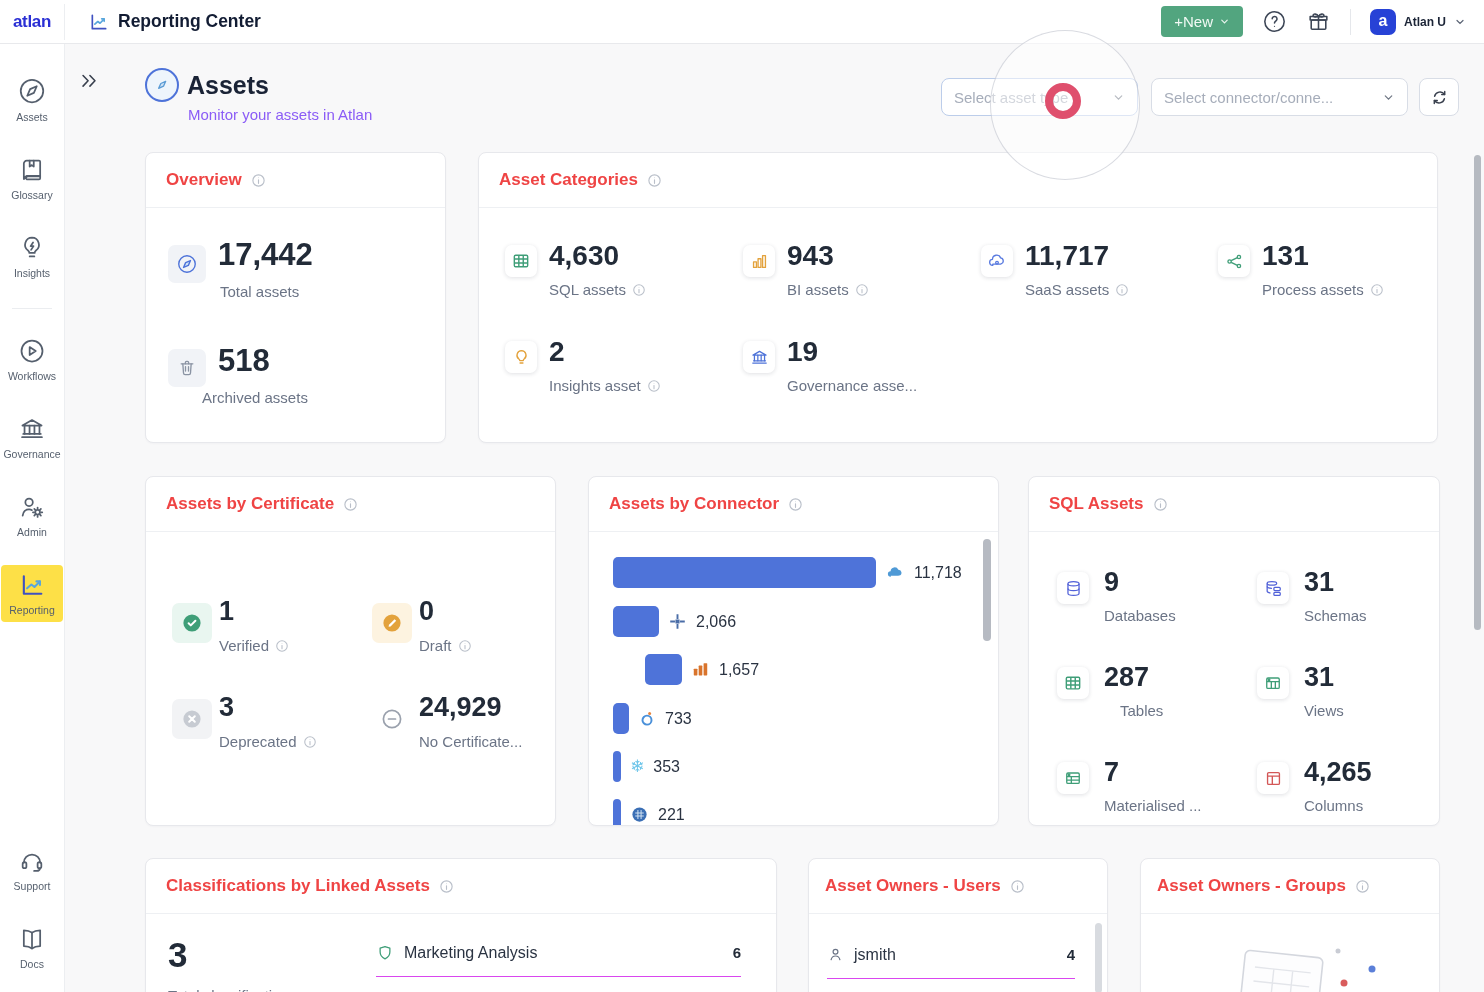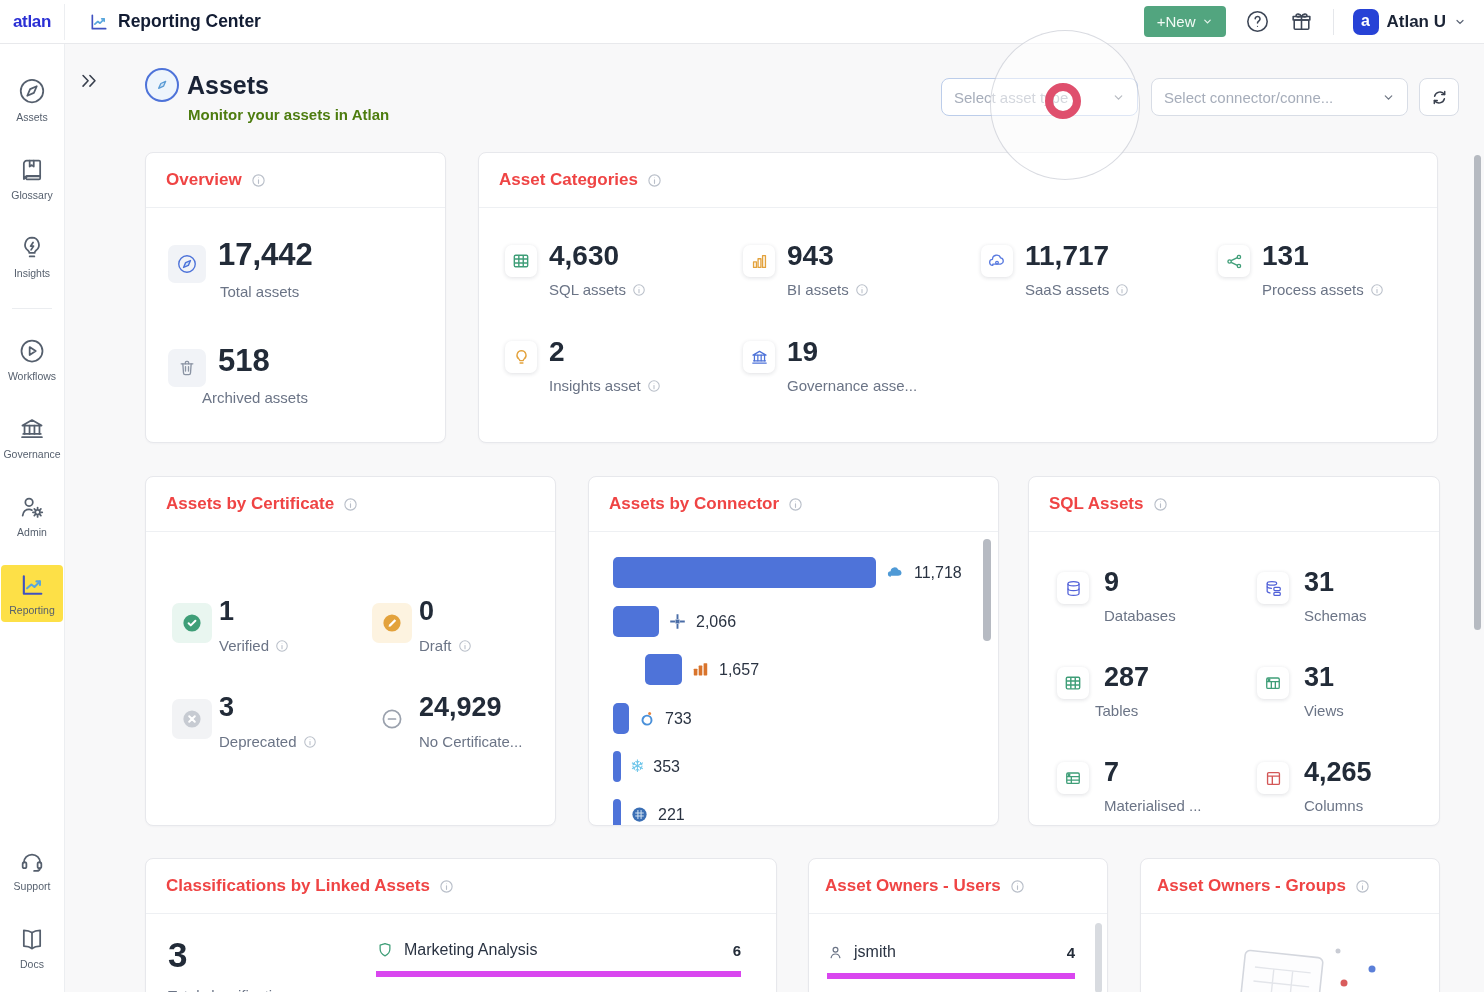--- a/index.html
+++ b/index.html
@@ -16,38 +16,38 @@
   .tb-title-wrap{display:flex;align-items:center;gap:9px;padding-left:24px;}
   .tb-title{font-size:17.5px;font-weight:700;color:#121c33;}
   .tb-right{margin-left:auto;display:flex;align-items:center;gap:19px;padding-right:18px;}
   .new-btn{background:#52a57f;color:#f2faf5;border:none;border-radius:4px;height:31px;
     padding:0 13px;font-size:15px;font-family:inherit;display:flex;align-items:center;gap:6px;cursor:pointer;}
   .tb-icon{color:#3d4656;}
   .tb-sep{width:1px;height:26px;background:#e5e7eb;}
   .user-chip{display:flex;align-items:center;gap:8px;cursor:pointer;}
   .avatar{width:26px;height:26px;border-radius:7px;background:#2742d6;color:#fff;font-weight:700;
     font-size:16px;display:flex;align-items:center;justify-content:center;padding-bottom:2px;}
-  .user-name{font-size:17px;font-weight:600;color:#1b2436;}
+  .user-name{font-size:12px;font-weight:600;color:#1b2436;}
   
   .sidebar{position:absolute;left:0;top:44px;width:65px;height:948px;background:#fff;
     border-right:1px solid #eceef1;display:flex;flex-direction:column;align-items:center;
     padding:26px 0 10px 0;z-index:4;}
   .side-item{width:62px;display:flex;flex-direction:column;align-items:center;gap:5px;
     margin-bottom:21px;cursor:pointer;color:#555f6d;padding:6px 0;border-radius:4px;}
   .side-item .lbl{font-size:10.5px;white-space:nowrap;}
   .side-item.active{background:#fde047;}
   .side-div{width:40px;height:1px;background:#ebedf0;margin:2px 0 22px 0;}
   .side-spacer{flex:1;}
   
   .main{position:absolute;left:65px;top:44px;width:1419px;height:948px;background:#f8f8f9;overflow:hidden;}
   .expand-btn{left:13px;top:26px;color:#39404e;cursor:pointer;}
   .page-icon{left:80px;top:24px;width:34px;height:34px;border-radius:50%;border:2px solid #4e73d9;
     background:#eef5fc;display:flex;align-items:center;justify-content:center;color:#5a9bd5;}
   .page-title{left:122px;top:24px;font-size:25px;font-weight:700;color:#1a2336;line-height:34px;}
-  .page-sub{left:123px;top:62px;font-size:15px;color:#4d7c0f;font-weight:bold;}
+  .page-sub{left:123px;top:62px;font-size:15px;color:#8b5cf6;}
   .select{position:absolute;height:38px;background:#fff;border:1px solid #d8dde6;border-radius:8px;
     display:flex;align-items:center;padding:0 12px;font-size:15px;color:#a6adba;cursor:pointer;}
   .select .ph{flex:1;white-space:nowrap;overflow:hidden;}
   .select1{left:876px;top:34px;width:197px;border-color:#bccdea;}
   .select2{left:1086px;top:34px;width:257px;}
   .icon-btn{position:absolute;left:1354px;top:34px;width:40px;height:38px;background:#fff;
     border:1px solid #d8dde6;border-radius:8px;display:flex;align-items:center;justify-content:center;
     color:#39404e;cursor:pointer;}
   
   .card{position:absolute;background:#fff;border:1px solid #e7e8ec;border-radius:8px;
@@ -60,21 +60,21 @@
   .stat-lbl{font-size:15px;color:#6b7486;display:flex;align-items:center;gap:6px;white-space:nowrap;}
   .icbox{display:flex;align-items:center;justify-content:center;border-radius:7px;}
   .shadowbox{background:#fff;box-shadow:0 1px 4px rgba(25,35,60,0.14);}
   
   .conn-row{position:absolute;left:24px;display:flex;align-items:center;height:31px;gap:9px;}
   .conn-bar{height:31px;background:#4e73d9;border-radius:5px;flex:0 0 auto;}
   .conn-val{font-size:16px;color:#2a3342;}
   .vscroll-thumb{position:absolute;background:#b6bac2;border-radius:4px;}
   
   .list-row{position:absolute;display:flex;align-items:center;gap:10px;
-    border-bottom:6px solid #d946ef;font-size:16px;color:#2a3342;}
+    border-bottom:1px solid #d946ef;font-size:16px;color:#2a3342;}
   .row-count{margin-left:auto;font-weight:700;font-size:15px;color:#222b38;}
   
   .ripple{position:absolute;left:990px;top:30px;width:150px;height:150px;border-radius:50%;
     background:rgba(255,255,255,0.5);border:1px solid rgba(170,176,188,0.45);z-index:8;pointer-events:none;}
   .click-ring{position:absolute;left:1045px;top:83px;width:36px;height:36px;border-radius:50%;
     border:8px solid #df4f6d;z-index:9;pointer-events:none;}
   .page-scroll{position:absolute;right:3px;top:155px;width:7px;height:475px;background:#b6bac1;
     border-radius:4px;z-index:10;}
 </style>
 </head>
@@ -574,21 +574,21 @@
     <div class="abs stat-num" style="left:275px;top:91px;font-size:27px;">31</div>
     <div class="abs stat-lbl" style="left:275px;top:130px;">Schemas</div>
 
     <div class="abs icbox shadowbox" style="left:28px;top:190px;width:32px;height:32px;color:#3f9e78;">
       <svg width="20" height="20" viewBox="0 0 24 24" fill="none" stroke="currentColor" stroke-width="1.7">
           <rect x="4" y="5" width="16" height="14" rx="1.5"></rect>
           <path d="M4 9.6h16M4 14.3h16M9.4 5v14M14.7 5v14"></path>
         </svg>
     </div>
     <div class="abs stat-num" style="left:75px;top:186px;font-size:27px;">287</div>
-    <div class="abs stat-lbl" style="left:66px;top:225px;">Tables</div>
+    <div class="abs stat-lbl" style="left:91px;top:225px;">Tables</div>
 
     <div class="abs icbox shadowbox" style="left:228px;top:190px;width:32px;height:32px;color:#3f9e78;">
       <svg width="20" height="20" viewBox="0 0 24 24" fill="none" stroke="currentColor" stroke-width="1.6">
           <rect x="4.5" y="6" width="15" height="12.5" rx="1.5"></rect>
           <path d="M4.5 10.4h15M10 10.4v8.1M14.8 10.4v8.1"></path>
           <circle cx="7.2" cy="8.2" r="1"></circle>
         </svg>
     </div>
     <div class="abs stat-num" style="left:275px;top:186px;font-size:27px;">31</div>
     <div class="abs stat-lbl" style="left:275px;top:225px;">Views</div>

